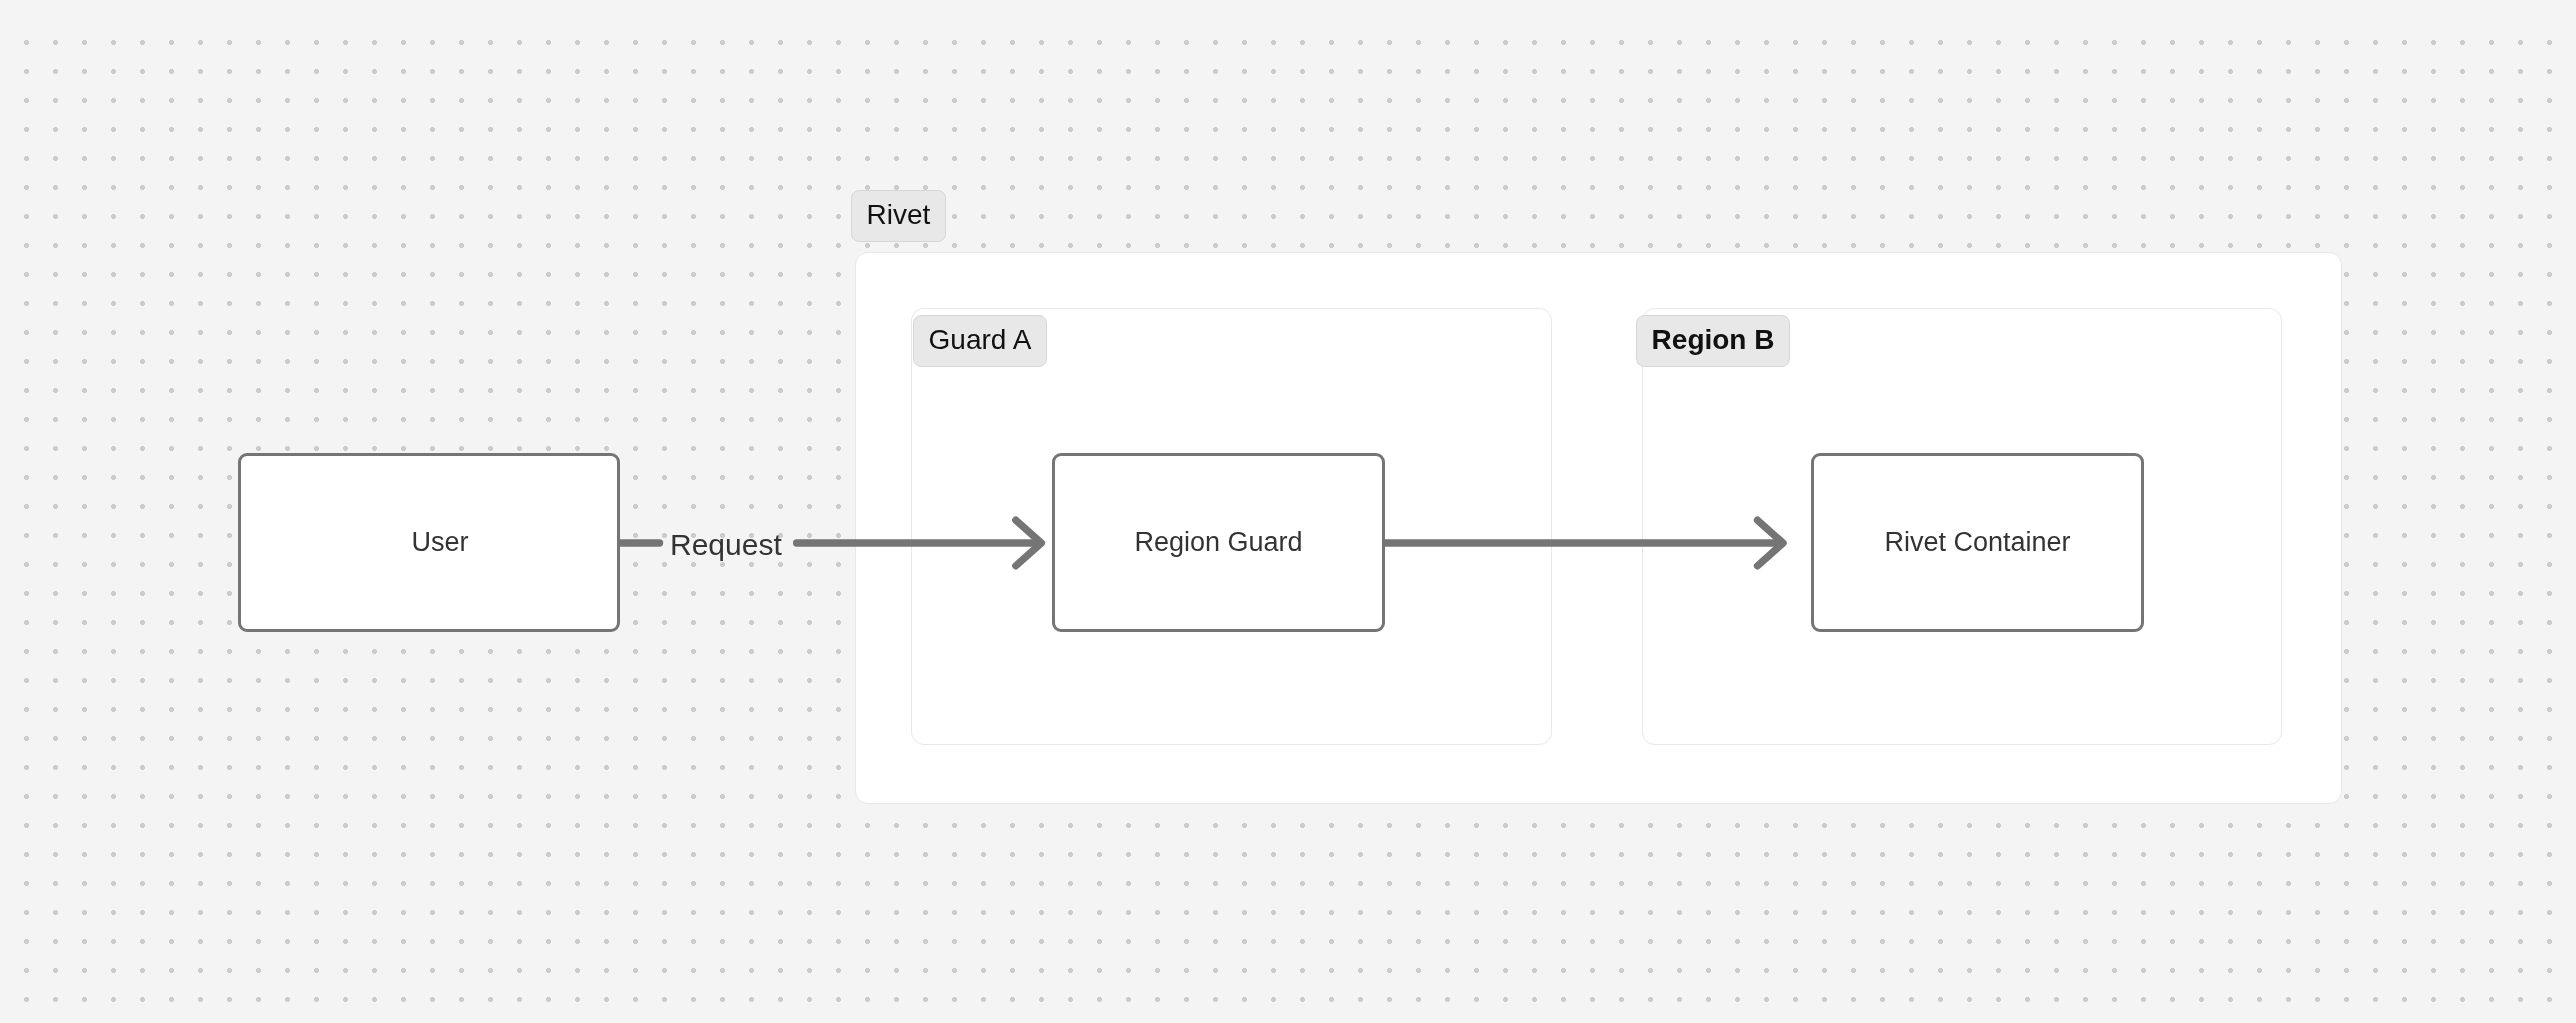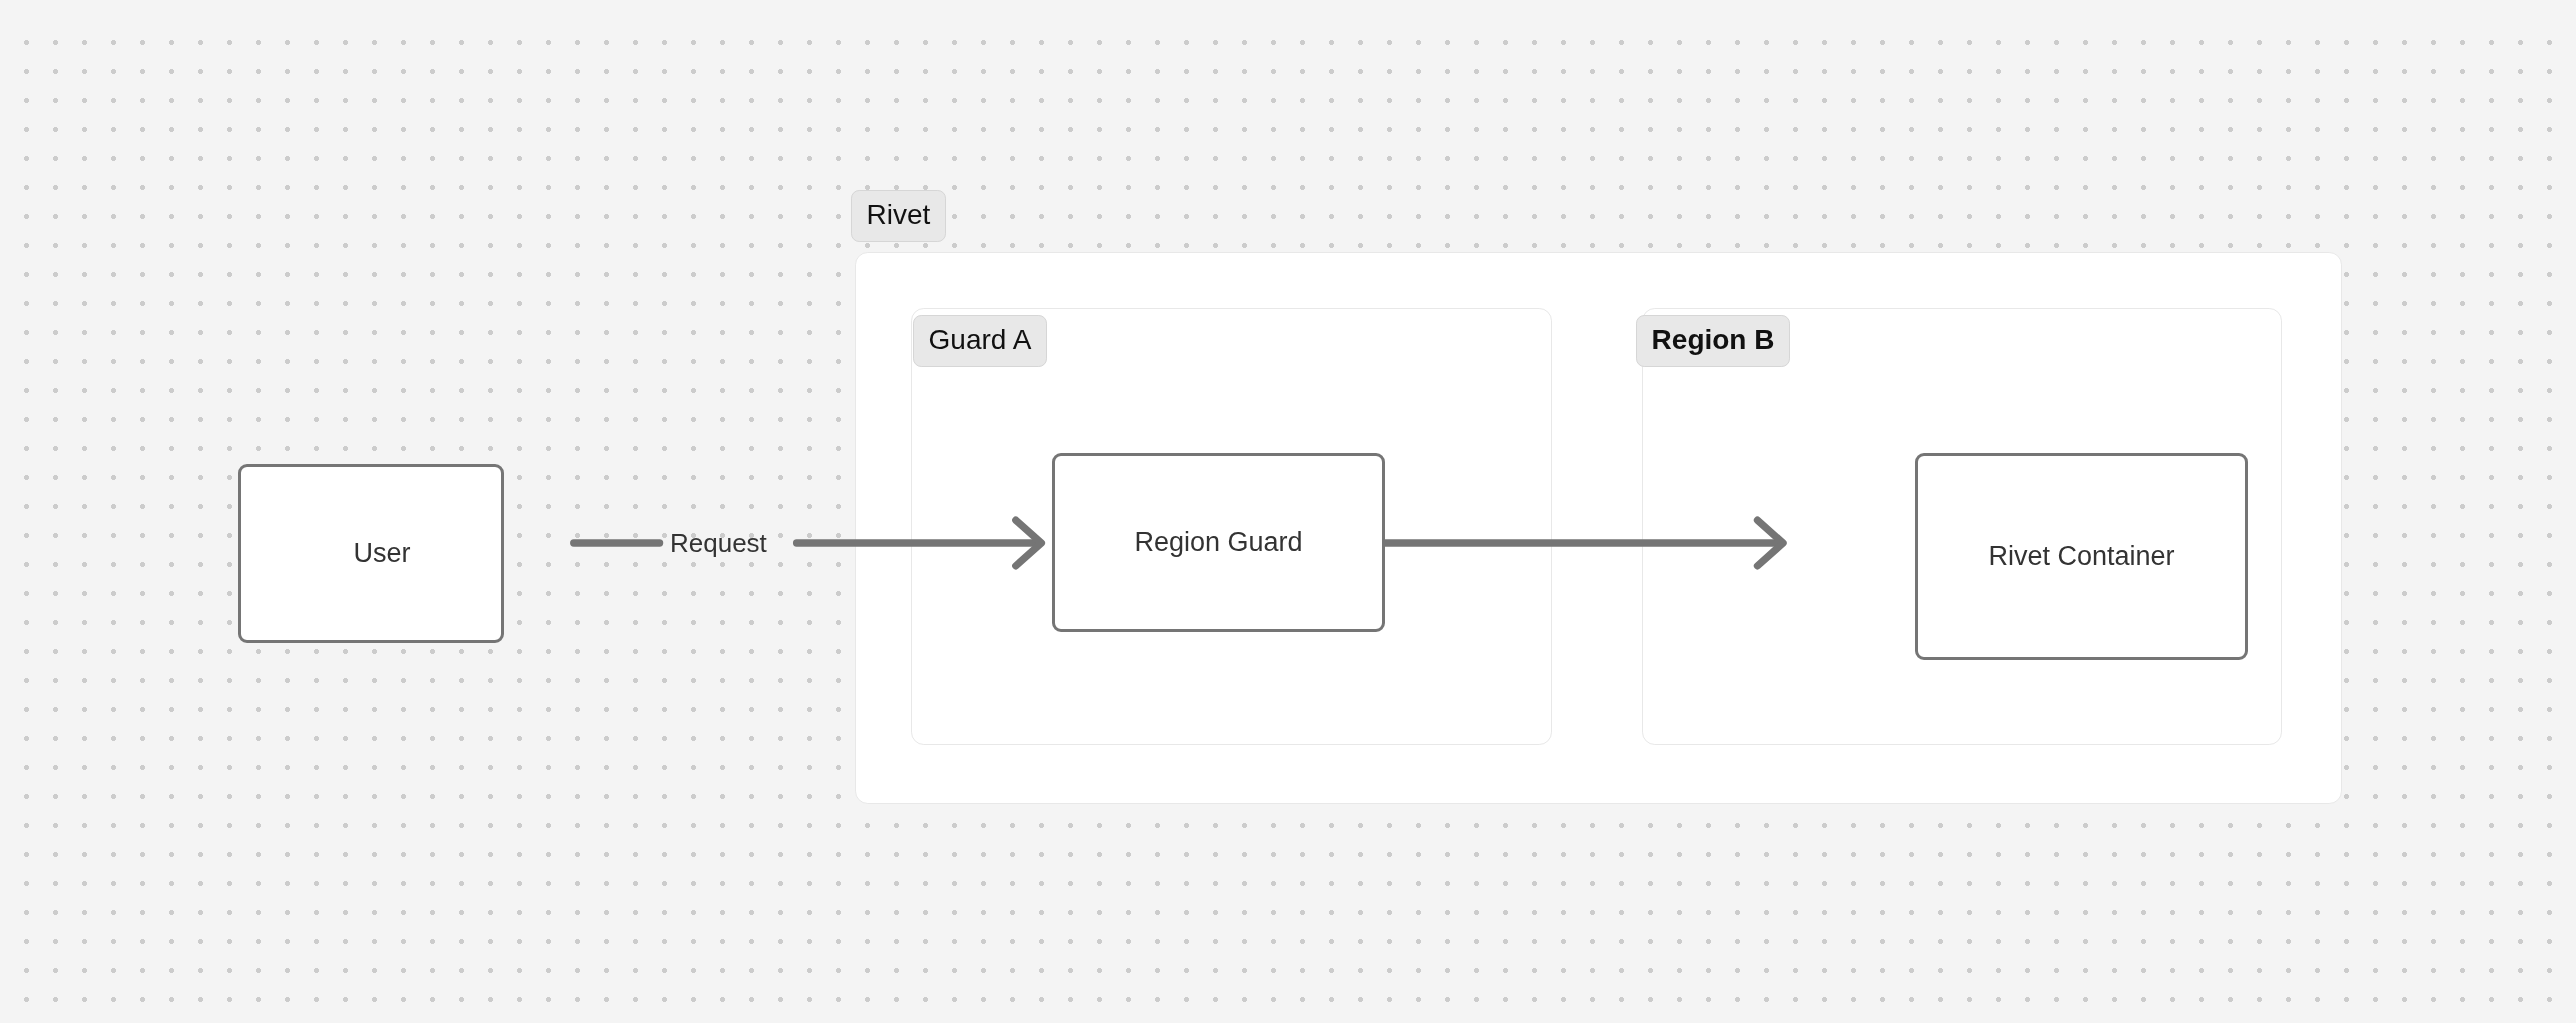--- a/index.html
+++ b/index.html
@@ -91,21 +91,21 @@
   .edge-arrow {
     stroke: #757575;
     stroke-width: 8;
     stroke-linecap: round;
     stroke-linejoin: round;
     fill: none;
   }
   .edge-label {
     position: absolute;
     color: #333333;
-    font-size: 26px;
+    font-size: 30px;
     line-height: 1;
     white-space: nowrap;
     background: transparent;
     z-index: 4;
     text-align: center;
   }
 </style>
 </head>
 <body>
 
@@ -131,26 +131,26 @@
 
     <path class="edge-arrow" d="M 1112 552 L 1140 577 L 1112 602"></path>
 
     <path class="edge-line" d="M 1516 577 L 1944 577"></path>
 
     <path class="edge-arrow" d="M 1924 552 L 1952 577 L 1924 602"></path>
   </svg>
 
   <div class="edge-label" style="left:670px; top:514px;">Request</div>
 
-  <div class="node" style="left:238px; top:448px; width:266px; height:179px;padding-left:22px;">
+  <div class="node" style="left:238px; top:437px; width:382px; height:179px;padding-left:22px;">
     <span>User</span>
   </div>
 
   <div class="node" style="left:1052px; top:437px; width:333px; height:179px;">
     <span>Region Guard</span>
   </div>
 
-  <div class="node" style="left:1915px; top:437px; width:333px; height:207px;">
+  <div class="node" style="left:1811px; top:437px; width:333px; height:179px;">
     <span>Rivet Container</span>
   </div>
 
 </div>
 
 
 </body></html>

